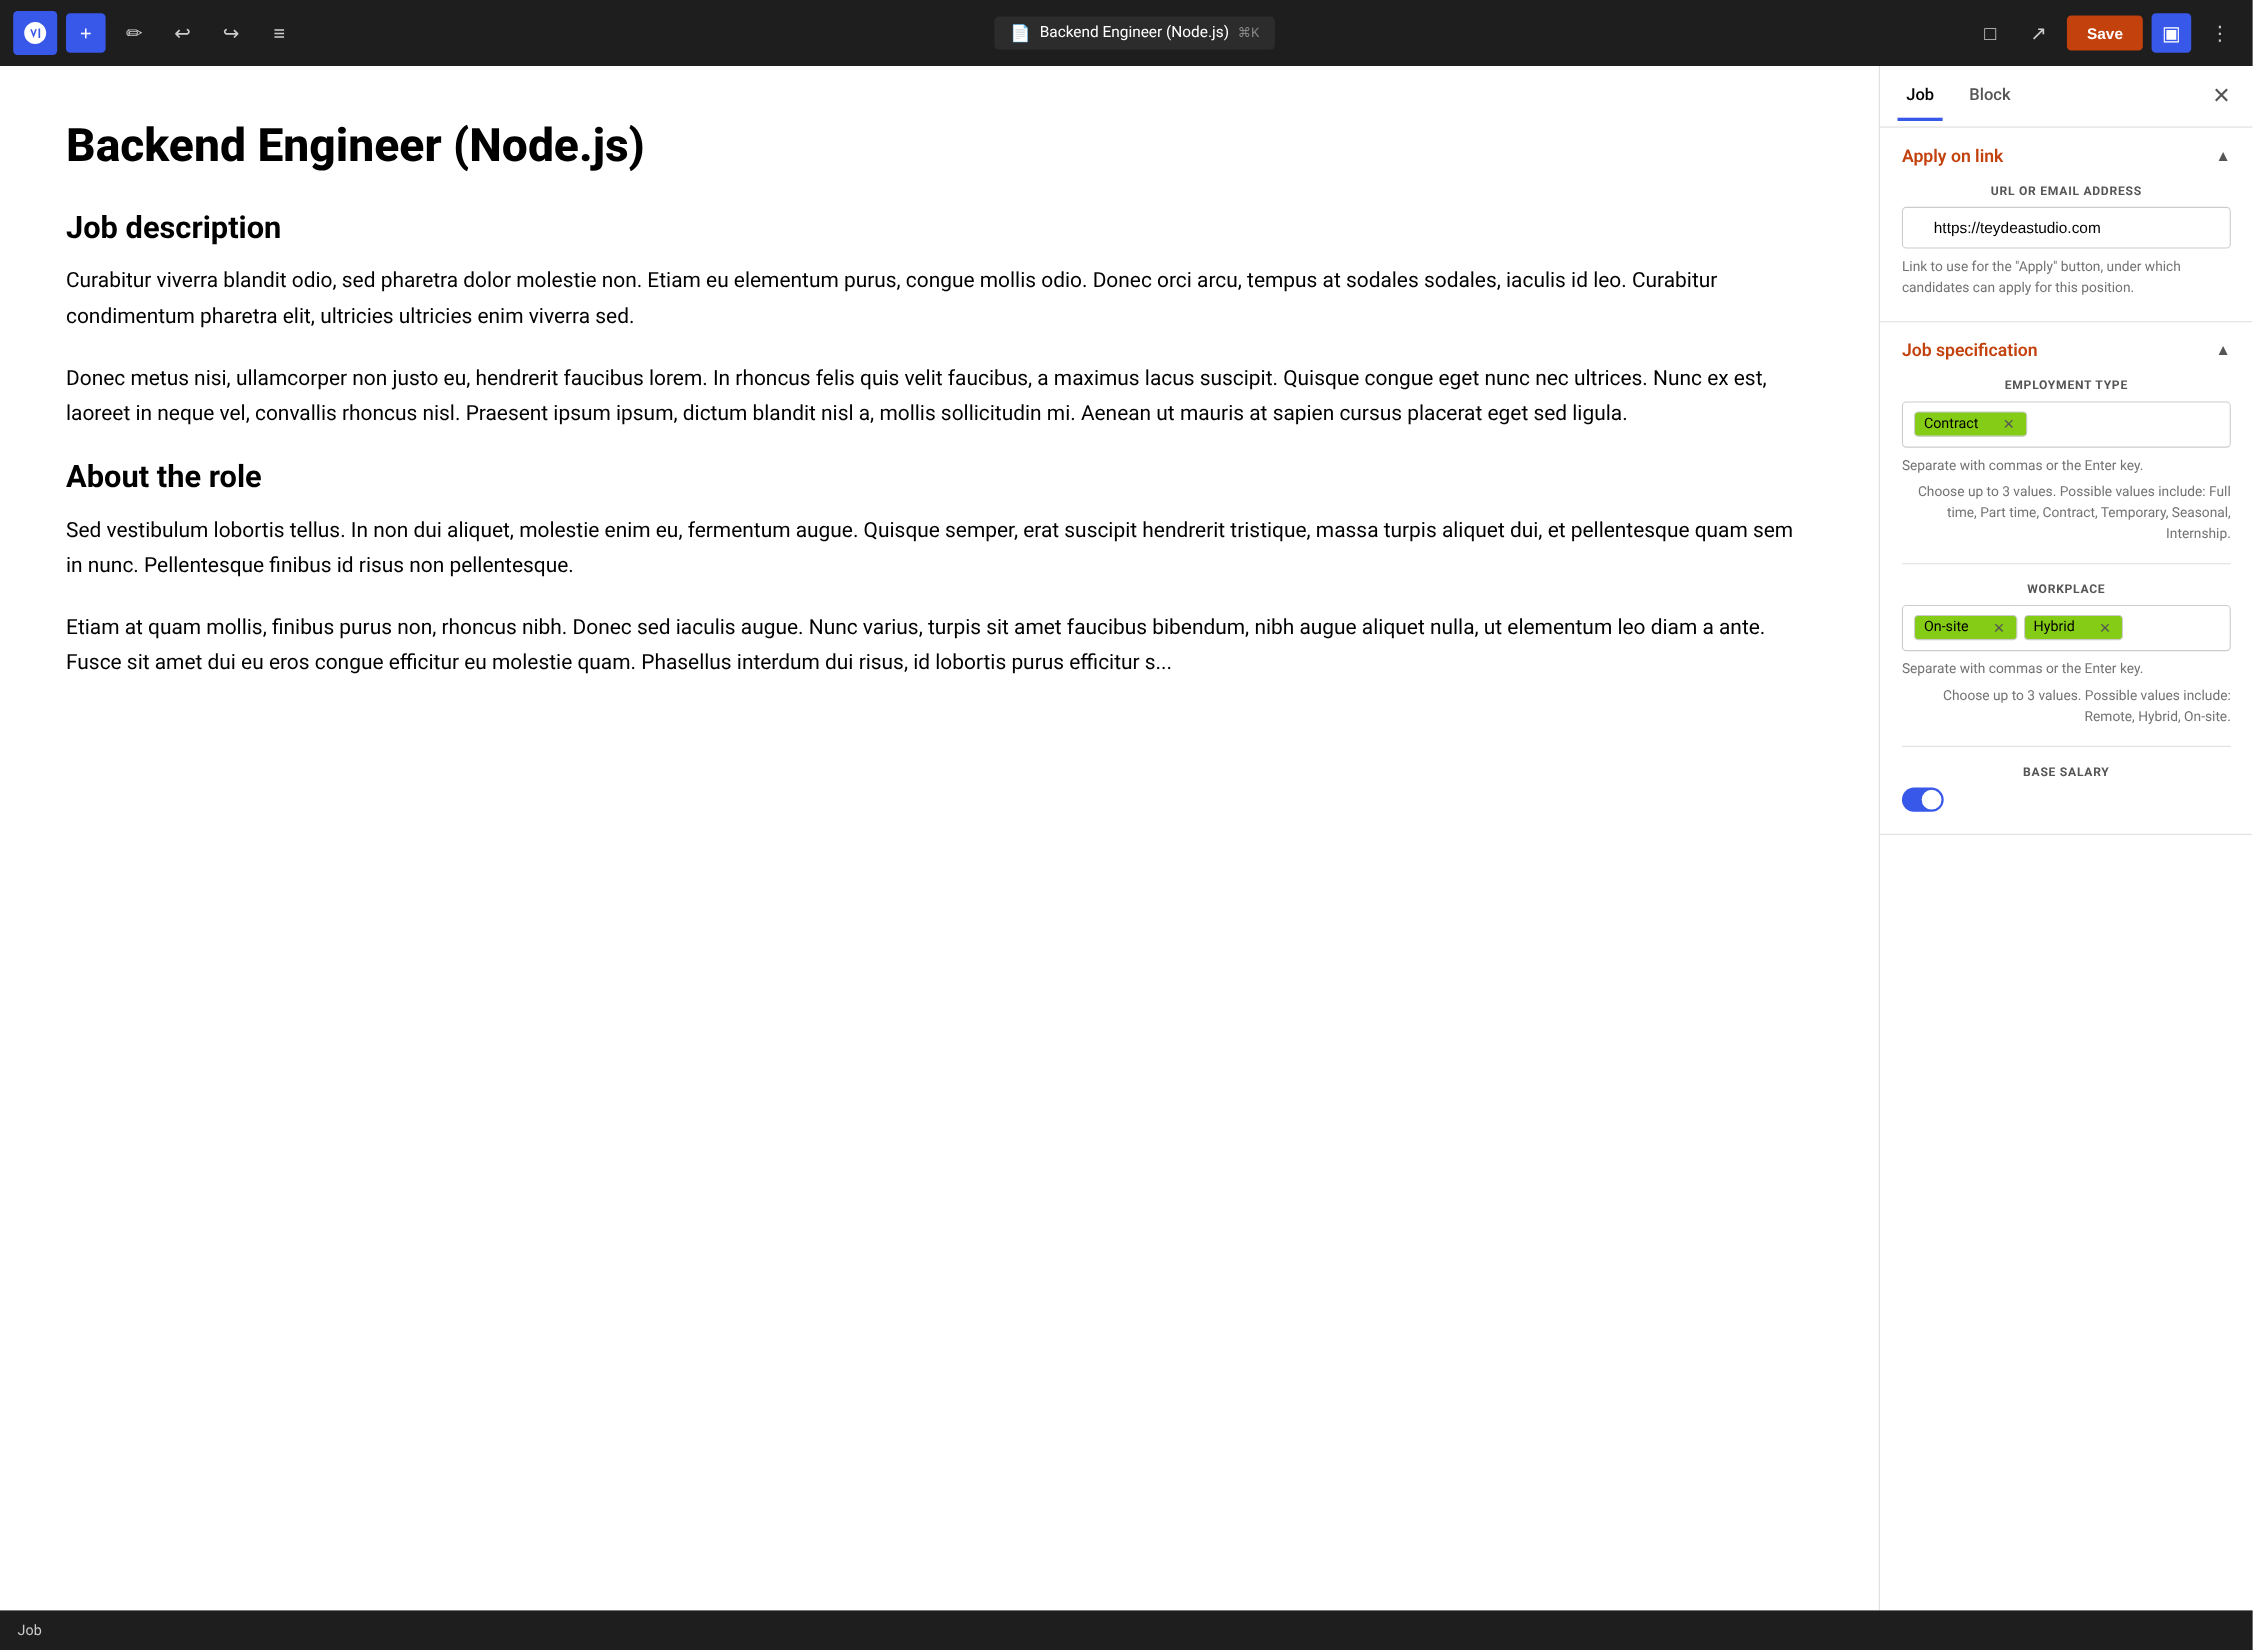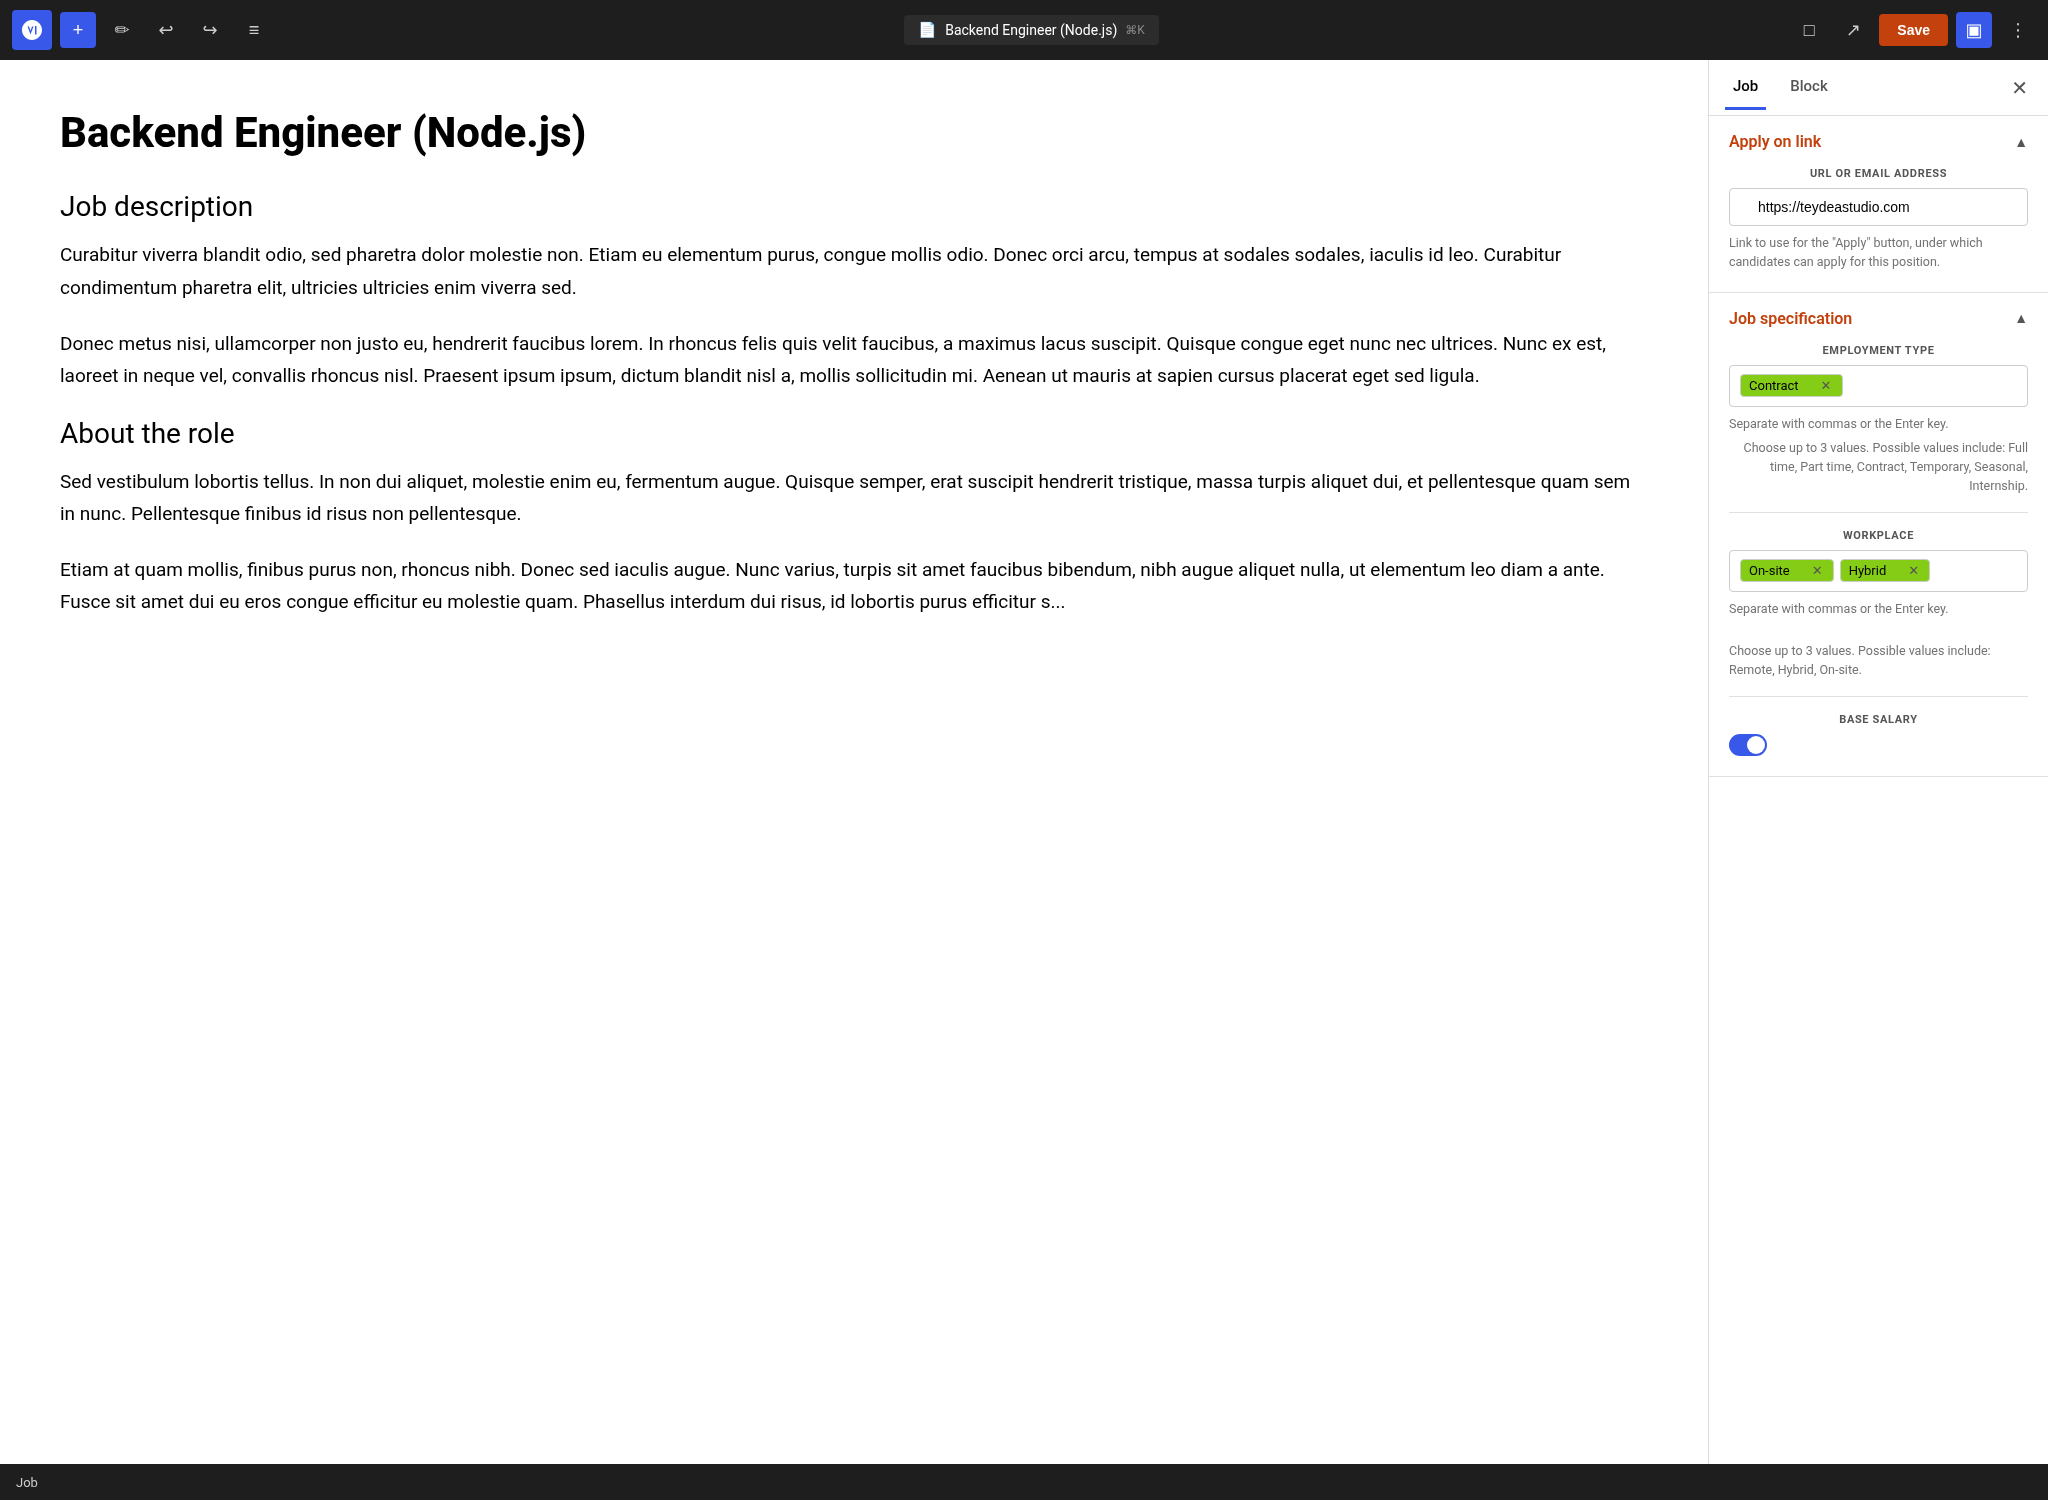--- a/index.html
+++ b/index.html
@@ -97,21 +97,21 @@
     }
     .editor h1 {
       font-size: 42px;
       font-weight: 800;
       color: #000;
       margin-bottom: 32px;
       line-height: 1.2;
     }
     .editor h2 {
       font-size: 28px;
-      font-weight: 400;
+      font-weight: 700;
       color: #000;
       margin-bottom: 16px;
       margin-top: 8px;
     }
     .editor p {
       font-size: 19px;
       line-height: 1.7;
       color: #000;
       margin-bottom: 24px;
     }
@@ -363,21 +363,21 @@
             <div class="tag">
               <span>On-site</span>
               <button class="tag-remove">✕</button>
             </div>
             <div class="tag">
               <span>Hybrid</span>
               <button class="tag-remove">✕</button>
             </div>
           </div>
           <div class="helper-text">Separate with commas or the Enter key.</div>
-          <div class="helper-text" style="margin-top:24px;">Choose up to 3 values. Possible values include: Remote, Hybrid, On-site.</div>
+          <div class="helper-text" style="margin-top:6px;text-align:right;">Choose up to 3 values. Possible values include: Remote, Hybrid, On-site.</div>
 
           <div class="divider"></div>
 
           <div class="field-label">BASE SALARY</div>
           <div style="display:flex; align-items:center; gap:10px; margin-top:4px;">
             <div style="width:38px;height:22px;background:#3858e9;border-radius:11px;position:relative;cursor:pointer;">
               <div style="width:18px;height:18px;background:#fff;border-radius:50%;position:absolute;top:2px;right:2px;"></div>
             </div>
           </div>
         </div>

